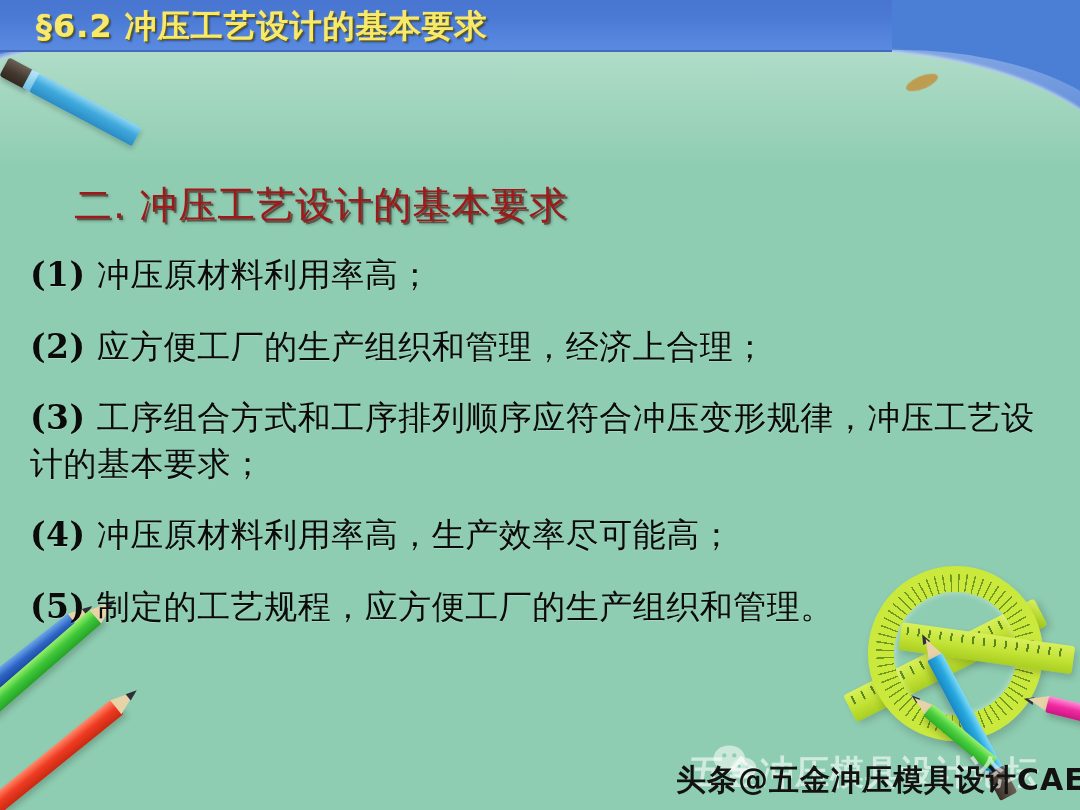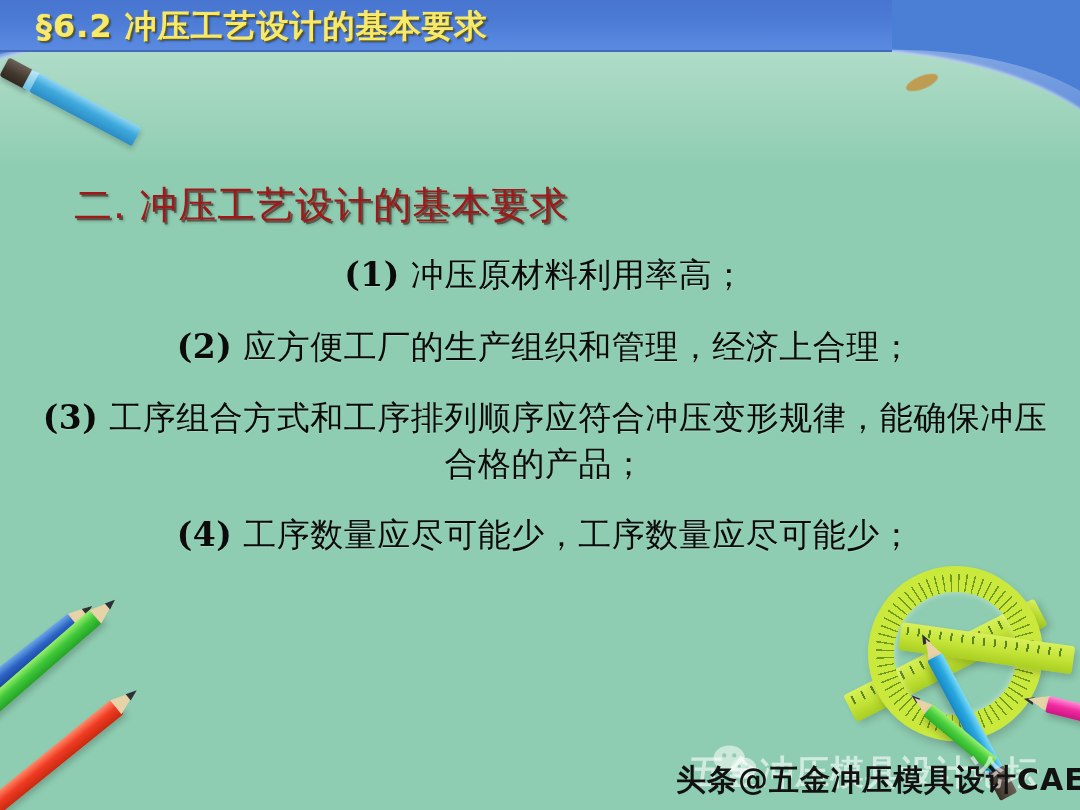--- a/index.html
+++ b/index.html
@@ -215,21 +215,20 @@
     position:absolute; left:30px; top:200px; width:1030px;
   }
   .bullet{
     font-family:"DejaVu Serif", serif;
     font-size:33px;
     color:#0b0b0b;
     line-height:1.38;
     margin-bottom:26px;
     letter-spacing:.5px;
     text-shadow:0 1px 0 rgba(255,255,255,.22);
-    text-align:center;
   }
   .bullet .mark{ font-family:"DejaVu Serif", serif; font-weight:bold; }
 
   
   .wm-ghost{
     position:absolute; z-index:20;
     left:690px; top:738px;
     font-family:"DejaVu Sans", sans-serif;
     font-size:34px; font-weight:bold;
     color:rgba(255,255,255,.60);
@@ -309,22 +308,23 @@
 
   <div class="header-bar">
     <div class="header-title">§6.2 冲压工艺设计的基本要求</div>
   </div>
 
   <div class="body-area">
     <div class="slide-heading">二. 冲压工艺设计的基本要求</div>
     <div class="bullets">
         <div class="bullet"><span class="mark">(1)</span> <span>冲压原材料利用率高；</span></div>
         <div class="bullet"><span class="mark">(2)</span> <span>应方便工厂的生产组织和管理，经济上合理；</span></div>
-        <div class="bullet"><span class="mark">(3)</span> <span>工序组合方式和工序排列顺序应符合冲压变形规律，能确保冲压合格的产品；</span></div>
-        <div class="bullet"><span class="mark">(4)</span> <span>工序数量应尽可能少，工序数量应尽可能少；</span></div>
+        <div class="bullet"><span class="mark">(3)</span> <span>工序组合方式和工序排列顺序应符合冲压变形规律，冲压工艺设计的基本要求；</span></div>
+        <div class="bullet"><span class="mark">(4)</span> <span>冲压原材料利用率高，生产效率尽可能高；</span></div>
+        <div class="bullet"><span class="mark">(5)</span> <span>制定的工艺规程，应方便工厂的生产组织和管理。</span></div>
       </div>
   </div>
 
   <svg class="wm-wechat" viewBox="0 0 64 56">
     <ellipse cx="24" cy="20" rx="22" ry="18" fill="#ffffff" opacity="0.72"></ellipse>
     <polygon points="14,34 12,44 22,38" fill="#ffffff" opacity="0.72"></polygon>
     <circle cx="17" cy="16" r="3" fill="#8ecdb1"></circle>
     <circle cx="31" cy="16" r="3" fill="#8ecdb1"></circle>
     <ellipse cx="44" cy="34" rx="18" ry="15" fill="#ffffff" opacity="0.72"></ellipse>
     <polygon points="54,45 57,53 48,48" fill="#ffffff" opacity="0.72"></polygon>

